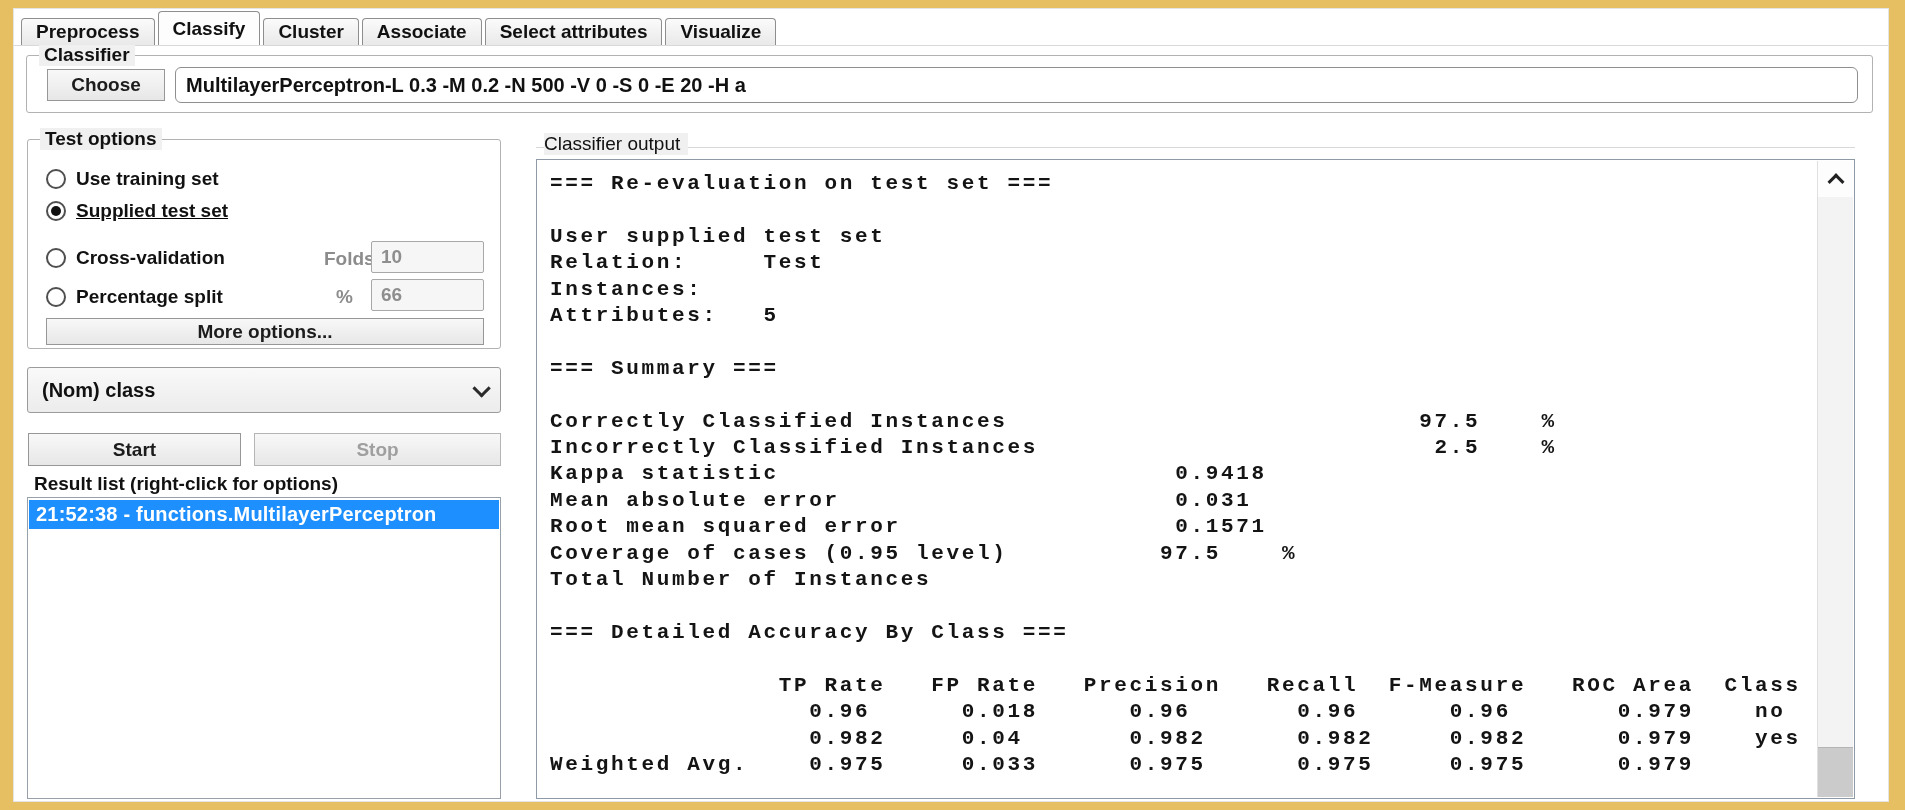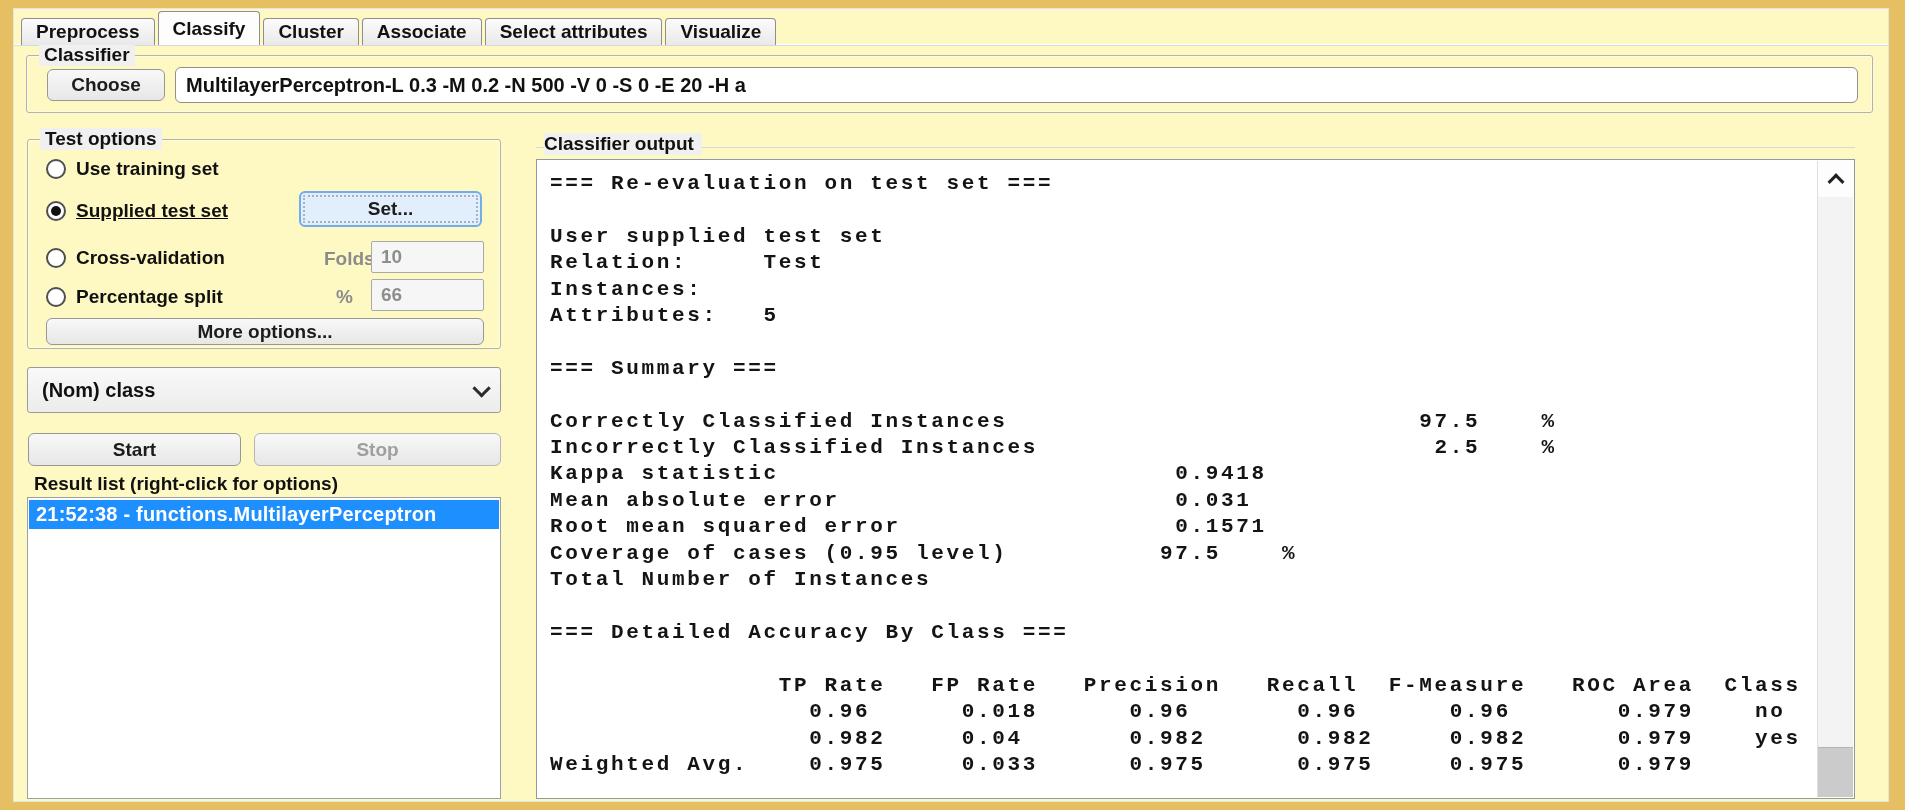--- a/index.html
+++ b/index.html
@@ -1,40 +1,40 @@
 <!DOCTYPE html>
 <html><head>
 <meta charset="utf-8">
 <style>
   * { margin:0; padding:0; box-sizing:border-box; }
   html,body { width:1905px; height:810px; overflow:hidden; }
   body { font-family:"Liberation Sans", sans-serif; }
 
   .frame { position:relative; width:1905px; height:810px; background:#e7bf63; }
   .window { position:absolute; left:13px; top:8px; right:16px; bottom:8px;
-            background:#fef9c3; border:1px solid #e4e4e4; }
+            background:#ffffff; border:1px solid #e4e4e4; }
 
   
   .tabbar { position:absolute; left:7px; top:2px; height:34px; display:flex; align-items:flex-end; z-index:3; }
   .tab { height:27px; margin-right:3px; padding:0 14px; display:flex; align-items:center;
          background:linear-gradient(#fbfbfb,#e9e9e9); border:1px solid #8e8e8e; border-bottom:none;
          border-radius:4px 4px 0 0; font-size:19px; font-weight:bold; color:#111; cursor:default; }
   .tab.active { height:34px; background:#fdfdfd; position:relative; z-index:4; }
   .tabline { position:absolute; left:0; right:0; top:35px; height:2px;
              border-top:1px solid #ffffff; border-bottom:1px solid #d9d9d9; }
 
   
   .groupbox { position:absolute; border:1px solid #b2b2b2; border-radius:3px;
               box-shadow:inset 0 0 0 1px rgba(255,255,255,.55); }
   .groupbox-title { position:absolute; top:-12px; left:12px; background:#f0f0f0; padding:0 5px;
                     font-size:19px; font-weight:bold; color:#111; white-space:nowrap; }
 
   
   .btn { position:absolute; display:flex; align-items:center; justify-content:center;
-         background:linear-gradient(#f8f8f8,#e7e7e7); border:1px solid #979797; border-radius:6px;
+         background:linear-gradient(#f8f8f8,#e7e7e7); border:1px solid #979797; border-radius:0;
          font-size:19px; font-weight:bold; color:#1c1c1c; cursor:default; }
   .btn.disabled { color:#9f9f9f; border-color:#b5b5b5; }
   .btn-set { background:#e2eefb; border:2px solid #74abe8; }
   .btn-set .focus-dots { position:absolute; inset:2px; border:2px dotted #9eb4cd; border-radius:2px; }
 
   .textfield { position:absolute; background:#ffffff; border:1px solid #8f8f8f; border-radius:6px;
                display:flex; align-items:center; padding:0 10px; font-size:20px; color:#111;
                white-space:nowrap; overflow:hidden; }
   .smallfield { position:absolute; background:#f6f6f6; border:1px solid #a8a8a8; border-radius:2px;
                 display:flex; align-items:center; padding:0 9px; font-size:19px; font-weight:bold;
@@ -56,21 +56,21 @@
   .combo .chev { margin-left:auto; width:13px; height:13px; border-right:3px solid #2b2b2b;
                  border-bottom:3px solid #2b2b2b; transform:rotate(45deg) translateY(-3px); }
 
   
   .listbox { position:absolute; background:#ffffff; border:1px solid #98a0a9; }
   .list-item-selected { position:absolute; left:1px; right:1px; top:2px; height:29px; background:#1e8fff;
                         color:#ffffff; font-size:20px; font-weight:bold; display:flex; align-items:center;
                         padding:0 7px; white-space:nowrap; overflow:hidden; letter-spacing:.2px; }
 
   
-  .output-label { position:absolute; left:530px; top:124px; font-size:19px; font-weight:bold; color:#111;
+  .output-label { position:absolute; left:530px; top:124px; font-size:19px; font-weight:normal; color:#111;
                   background:#f0f0f0; padding-right:8px; z-index:2; }
   .output-topline { position:absolute; left:522px; right:33px; top:138px; height:1px; background:#d8d8d8; }
   .outputbox { position:absolute; left:522px; top:150px; right:33px; bottom:2px; background:#ffffff;
                border:1px solid #8f9aa7; overflow:hidden; }
   .output-pre { position:absolute; left:13px; top:11px; white-space:pre;
                 font-family:"Liberation Mono", monospace; font-size:21px; line-height:26.4px;
                 font-weight:bold; letter-spacing:2.65px; color:#141414; }
 
   
   .vscroll { position:absolute; top:1px; right:1px; bottom:1px; width:36px; background:#f3f3f3;
@@ -103,32 +103,28 @@
       <div class="btn" style="left:20px; top:13px; width:118px; height:32px;">Choose</div>
       <div class="textfield" style="left:148px; top:11px; right:14px; height:36px;border-radius:6px;">
         <span style="font-weight:bold;">MultilayerPerceptron</span>
           <span style="font-weight:bold;"> -L 0.3 -M 0.2 -N 500 -V 0 -S 0 -E 20 -H a</span>
       </div>
     </div>
 
     <div class="groupbox" style="left:13px; top:130px; width:474px; height:210px;">
       <div class="groupbox-title">Test options</div>
 
-      <div class="radio-row" style="top:18px;">
+      <div class="radio-row" style="top:28px;">
         <span class="radio"></span>
         <span class="radio-label">Use training set</span>
       </div>
 
       <div class="radio-row" style="top:60px;text-decoration:underline;">
         <span class="radio checked"></span>
         <span class="radio-label">Supplied test set</span>
-      </div>
-      <div class="btn btn-set" style="left:271px; top:51px; width:183px; height:36px;">
-        <span class="focus-dots"></span>
-        <span>Set...</span>
       </div>
 
       <div class="radio-row" style="top:107px;">
         <span class="radio"></span>
         <span class="radio-label">Cross-validation</span>
       </div>
       <div class="fieldlabel" style="left:276px; top:108px;margin-left:20px;">Folds</div>
       <div class="smallfield" style="left:343px; top:101px; width:113px; height:32px;">10</div>
 
       <div class="radio-row" style="top:146px;">

